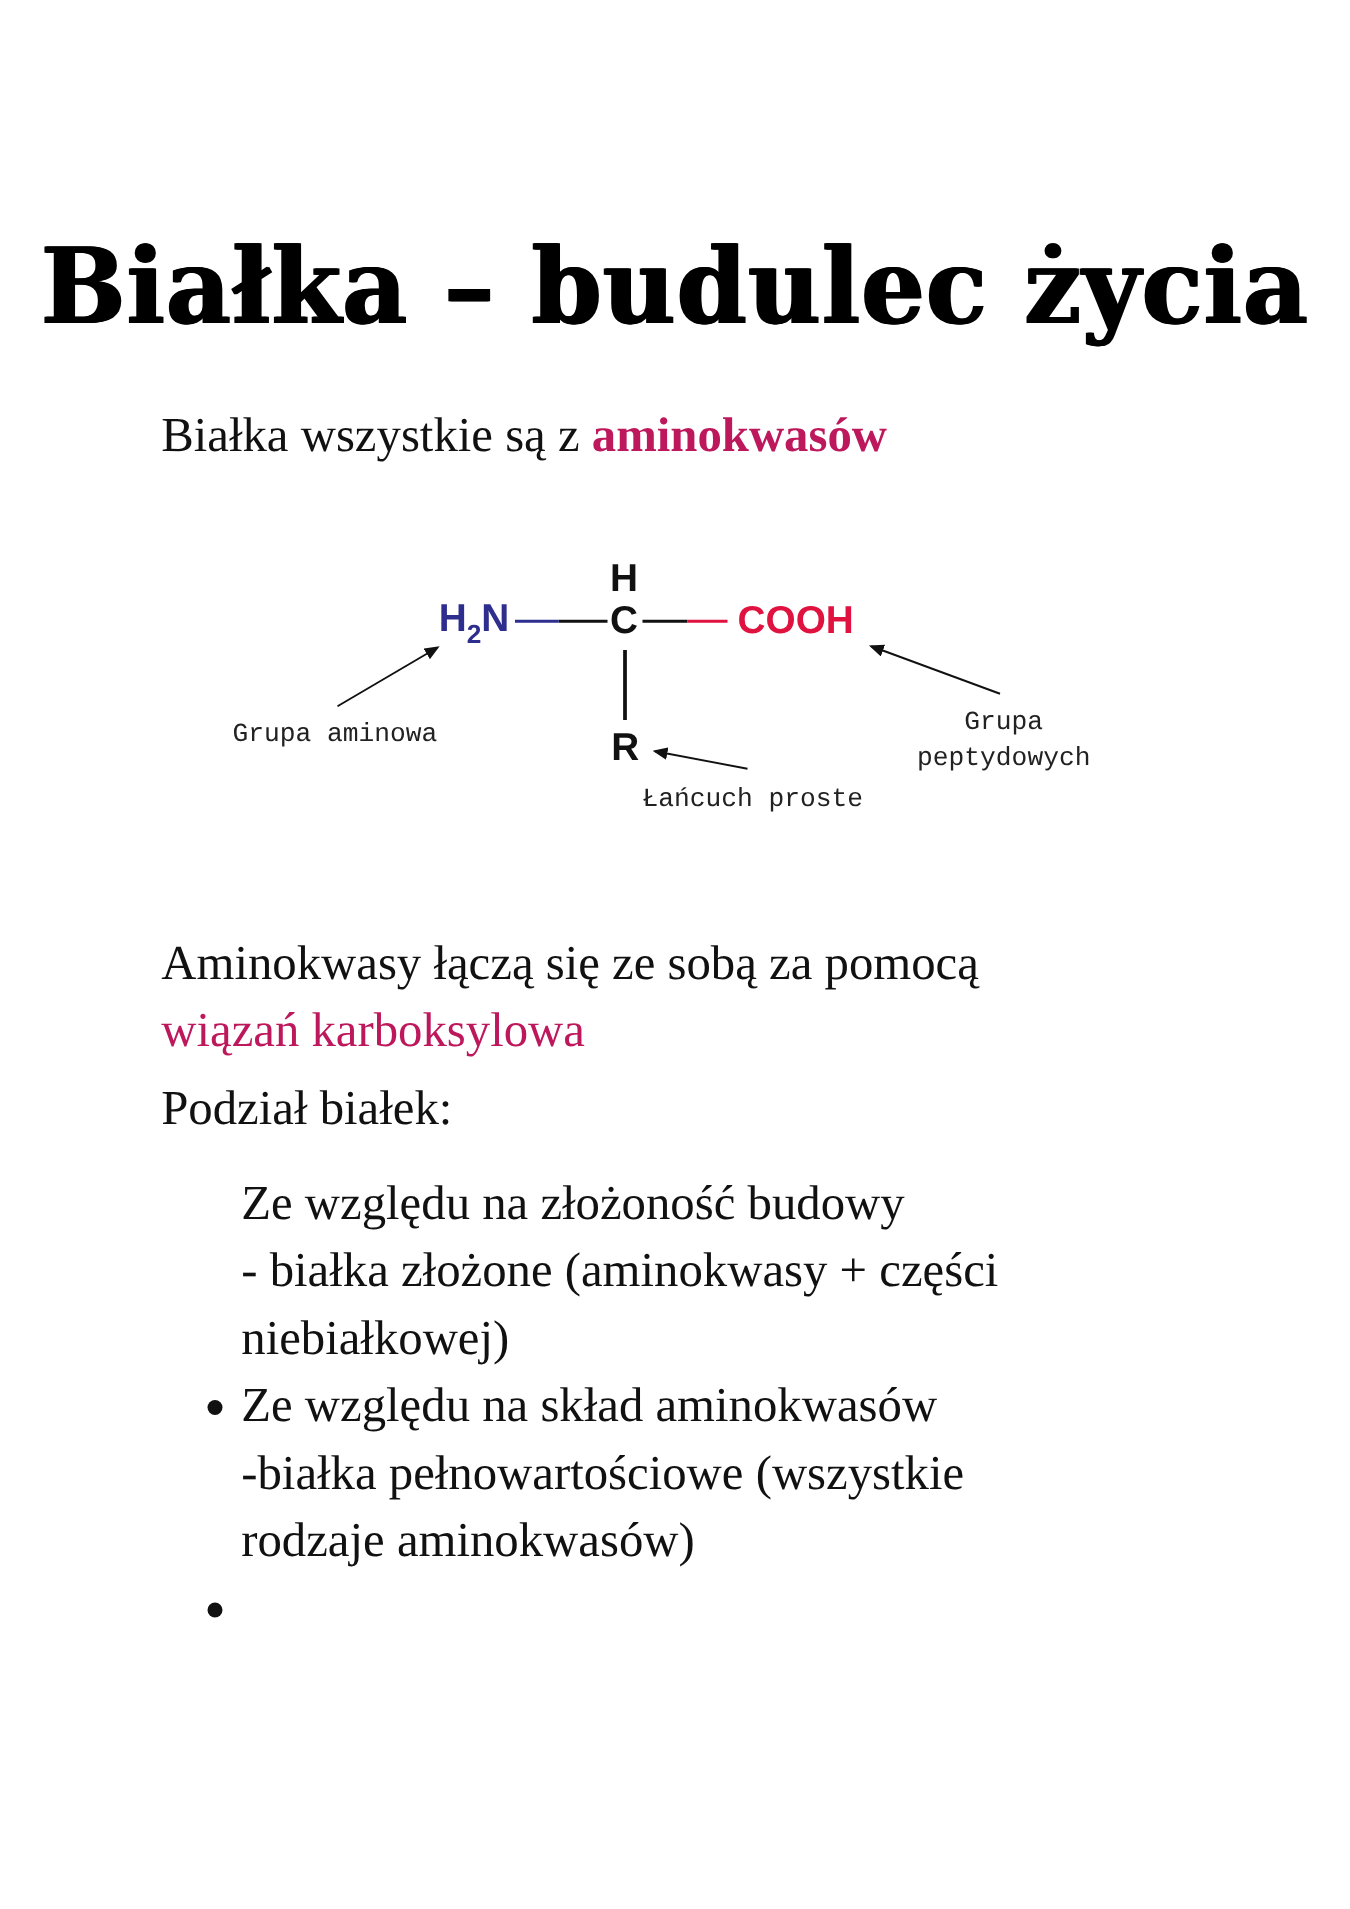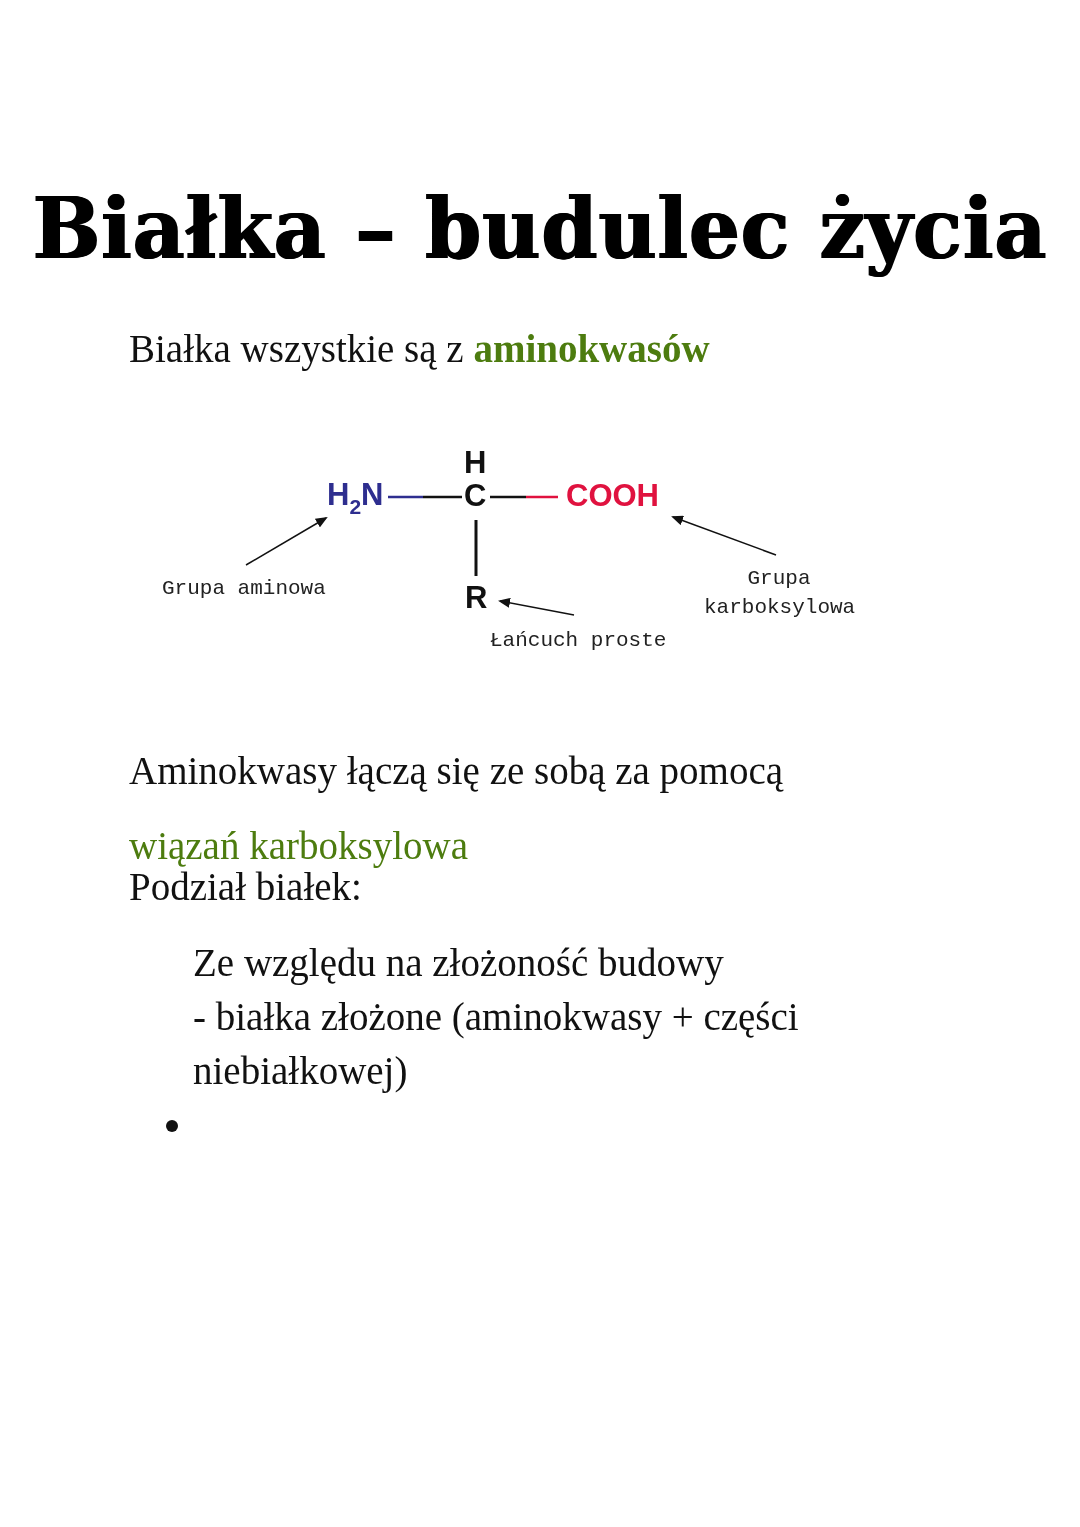--- a/index.html
+++ b/index.html
@@ -7,29 +7,29 @@
   .title {
     position: absolute; left: 0; top: 128px; width: 1080px; text-align: center;
     font-family: "DejaVu Serif", serif; font-weight: 900; font-size: 80px;
     letter-spacing: 1px; color: #000; transform: scaleY(1.05);
     text-shadow: 1px 0 0 #000, -1px 0 0 #000;
   }
   .para {
     position: absolute; left: 129px; font-family: "Liberation Serif", serif;
     font-size: 39px; line-height: 54px; color: #111; white-space: nowrap;
   }
-  .red { color: #4d7c0f; margin-top: 21px; }
+  .red { color: #be185d; }
   .bold { font-weight: bold; }
   .bullet-list { position: absolute; left: 160px; top: 936px; width: 800px;
     font-family: "Liberation Serif", serif; font-size: 39px; line-height: 54px; color: #111; }
   .bullet { display: flex; align-items: flex-end; }
   .dot { width: 33px; flex: none; position: relative; }
   .dot::before { content: ""; position: absolute; left: 6px; top: 22px; width: 12px; height: 12px; border-radius: 50%; background: #111; }
   .lines { display: flex; flex-direction: column; }
-  .diagram { position: absolute; left: 148px; top: 440px; width: 720px; height: 230px; }
+  .diagram { position: absolute; left: 172px; top: 440px; width: 720px; height: 230px; }
   .diagram svg { position: absolute; left: 0; top: 0; }
   .lbl { position: absolute; font-family: Liberation Mono, monospace; font-size: 21px; color: #222; text-align: center; line-height: 29px; }
   .chem { position: absolute; font-family: "Liberation Sans", sans-serif; font-weight: bold; font-size: 31px; }
 </style>
 </head>
 <body>
 
 <h1 class="title">Białka – budulec życia</h1>
 
 <div class="para" style="top:322px;"><span>Białka wszystkie są z </span><span class="red bold">aminokwasów</span></div>
@@ -55,31 +55,39 @@
     <line x1="426" y1="175" x2="352" y2="161" stroke="#111" stroke-width="1.5" marker-end="url(#ah)"></line>
   </svg>
   <div class="chem" style="left:179px; top:37px; color:#2e2e8f;"><span>H</span><span style="font-size:21px; position:relative; top:9px;">2</span><span>N</span></div>
   <div class="chem" style="left:316px; top:5px; color:#111;">H</div>
   <div class="chem" style="left:316px; top:38px; color:#111;">C</div>
   <div class="chem" style="left:418px; top:38px; color:#e0123f;">COOH</div>
   <div class="chem" style="left:317px; top:140px; color:#111;">R</div>
   <div class="lbl" style="left:14px; top:134px;">Grupa aminowa</div>
   <div class="lbl" style="left:556px; top:124px; width:150px;">
     <div>Grupa</div>
-    <div>karboksylowa</div>
+    <div>peptydowych</div>
   </div>
   <div class="lbl" style="left:342px; top:186px;">Łańcuch proste</div>
 </div>
 
 <div class="para" style="top:744px;">Aminokwasy łączą się ze sobą za pomocą</div>
 <div class="para red" style="top:798px;">wiązań karboksylowa</div>
 <div class="para" style="top:860px;">Podział białek:</div>
 
 <div class="bullet-list">
   <div class="bullet">
     <div class="dot"></div>
     <div class="lines">
       <div>Ze względu na złożoność budowy</div>
       <div>- białka złożone (aminokwasy + części</div>
       <div>niebiałkowej)</div>
     </div>
   </div>
+  <div class="bullet">
+    <div class="dot"></div>
+    <div class="lines">
+      <div>Ze względu na skład aminokwasów</div>
+      <div>-białka pełnowartościowe (wszystkie</div>
+      <div>rodzaje aminokwasów)</div>
+    </div>
+  </div>
 </div>
 
 </body></html>

